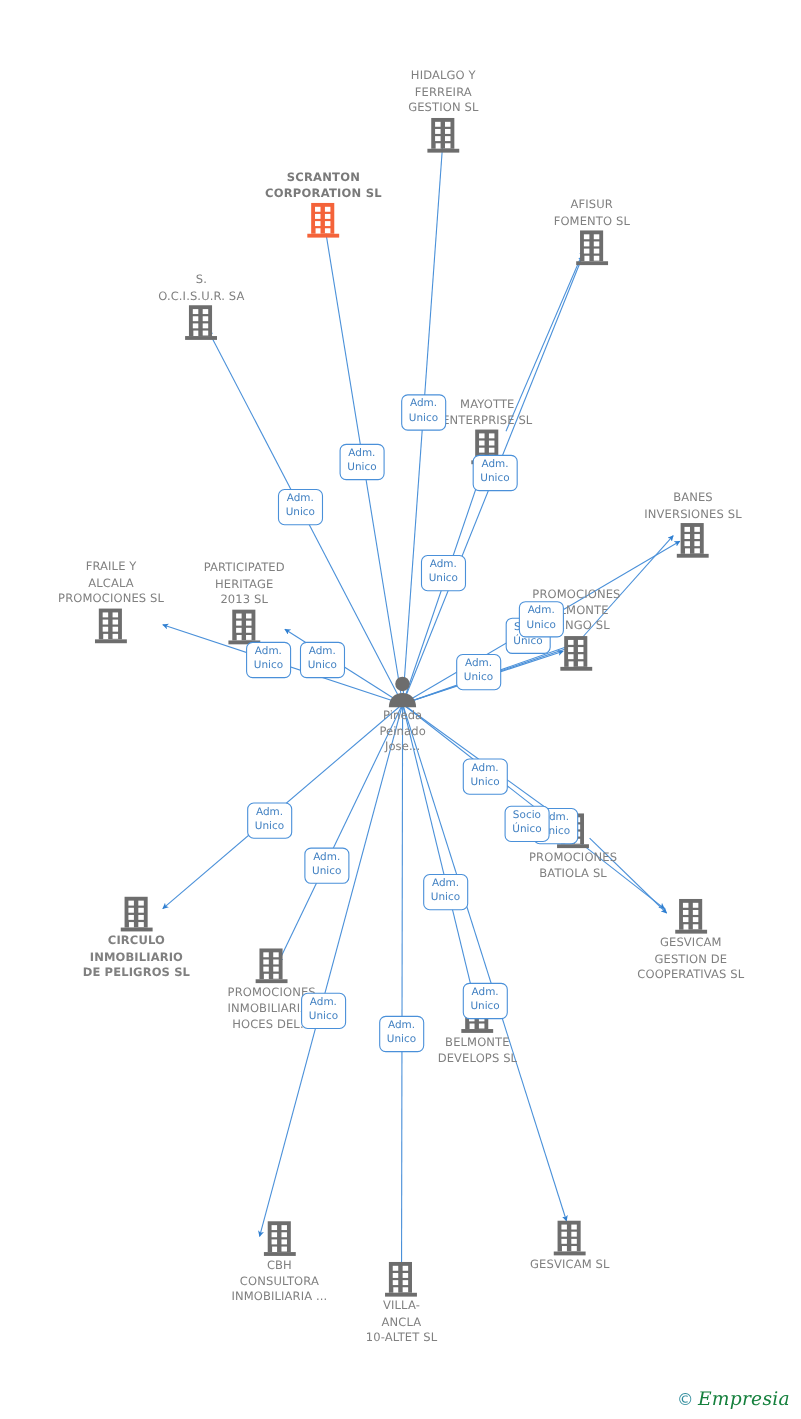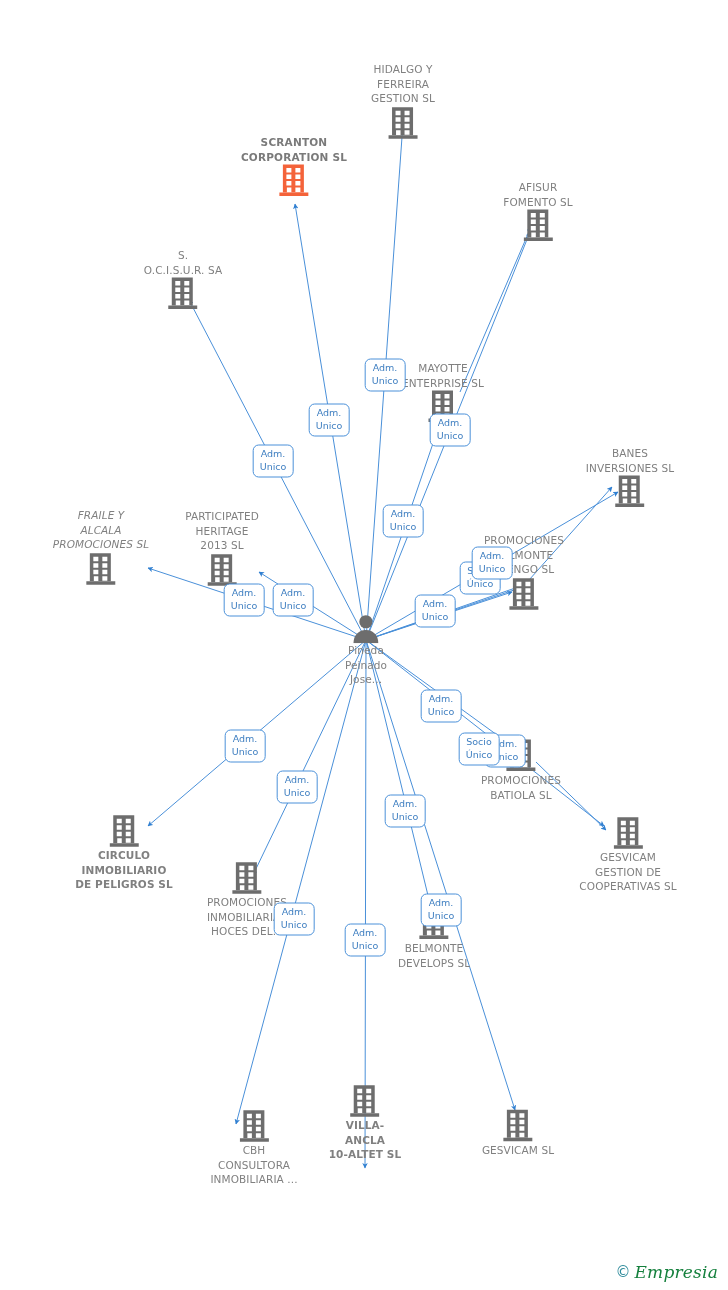--- a/index.html
+++ b/index.html
@@ -104,21 +104,21 @@
       <line x1="366" y1="640" x2="365" y2="1168" stroke="#4a90d9" stroke-width="1" marker-end="url(#arrow)"></line>
       <line x1="366" y1="640" x2="515" y2="748" stroke="#4a90d9" stroke-width="1" marker-end="url(#arrow)"></line>
       <line x1="366" y1="640" x2="521" y2="586" stroke="#4a90d9" stroke-width="1" marker-end="url(#arrow)"></line>
       <line x1="529" y1="580" x2="612" y2="487" stroke="#4a90d9" stroke-width="1" marker-end="url(#arrow)"></line>
       <line x1="536" y1="762" x2="606" y2="830" stroke="#4a90d9" stroke-width="1" marker-end="url(#arrow)"></line>
       <line x1="460" y1="392" x2="531" y2="227" stroke="#4a90d9" stroke-width="1" marker-end="url(#arrow)"></line>
     </g>
 </svg>
 
 <div id="nodes-layer">
-    <div class="node" style="left: 294px; top: 166px;">
+    <div class="node" style="left: 294px; top: 186px;">
       <div class="node-label focus">
         <div>SCRANTON</div>
         <div>CORPORATION&nbsp;SL</div>
       </div>
       <div class="icon-wrap">
         <svg class="bld" width="30" height="34" viewBox="0 0 30 34" xmlns="http://www.w3.org/2000/svg">
           <rect x="4" y="1" width="21" height="28" fill="#f4633a"></rect>
           <rect x="7.5" y="4.5" width="5" height="4.5" fill="#fff"></rect>
           <rect x="16.5" y="4.5" width="5" height="4.5" fill="#fff"></rect>
           <rect x="7.5" y="11" width="5" height="4.5" fill="#fff"></rect>
@@ -225,21 +225,21 @@
           <rect x="7.5" y="11" width="5" height="4.5" fill="#fff"></rect>
           <rect x="16.5" y="11" width="5" height="4.5" fill="#fff"></rect>
           <rect x="7.5" y="17.5" width="5" height="4.5" fill="#fff"></rect>
           <rect x="16.5" y="17.5" width="5" height="4.5" fill="#fff"></rect>
           <rect x="8" y="24" width="4.5" height="5" fill="#fff"></rect>
           <rect x="16.5" y="24" width="5" height="4.5" fill="#fff"></rect>
           <rect x="0.5" y="29" width="29" height="3.5" fill="#6d6d6d"></rect>
         </svg>
       </div>
     </div>
-    <div class="node" style="left: 101px; top: 547px; font-style: italic;">
+    <div class="node" style="left: 101px; top: 547px;">
       <div class="node-label">
         <div>FRAILE&nbsp;Y</div>
         <div>ALCALA</div>
         <div>PROMOCIONES&nbsp;SL</div>
       </div>
       <div class="icon-wrap">
         <svg class="bld" width="30" height="34" viewBox="0 0 30 34" xmlns="http://www.w3.org/2000/svg">
           <rect x="4" y="1" width="21" height="28" fill="#6d6d6d"></rect>
           <rect x="7.5" y="4.5" width="5" height="4.5" fill="#fff"></rect>
           <rect x="16.5" y="4.5" width="5" height="4.5" fill="#fff"></rect>
@@ -444,21 +444,21 @@
           <rect x="16.5" y="24" width="5" height="4.5" fill="#fff"></rect>
           <rect x="0.5" y="29" width="29" height="3.5" fill="#6d6d6d"></rect>
         </svg>
       </div>
       <div class="node-label">
         <div>CBH</div>
         <div>CONSULTORA</div>
         <div>INMOBILIARIA&nbsp;...</div>
       </div>
     </div>
-    <div class="node" style="left: 365px; top: 1123px; font-weight: bold;">
+    <div class="node" style="left: 365px; top: 1185px;">
       <div class="icon-wrap">
         <svg class="bld" width="30" height="34" viewBox="0 0 30 34" xmlns="http://www.w3.org/2000/svg">
           <rect x="4" y="1" width="21" height="28" fill="#6d6d6d"></rect>
           <rect x="7.5" y="4.5" width="5" height="4.5" fill="#fff"></rect>
           <rect x="16.5" y="4.5" width="5" height="4.5" fill="#fff"></rect>
           <rect x="7.5" y="11" width="5" height="4.5" fill="#fff"></rect>
           <rect x="16.5" y="11" width="5" height="4.5" fill="#fff"></rect>
           <rect x="7.5" y="17.5" width="5" height="4.5" fill="#fff"></rect>
           <rect x="16.5" y="17.5" width="5" height="4.5" fill="#fff"></rect>
           <rect x="8" y="24" width="4.5" height="5" fill="#fff"></rect>

